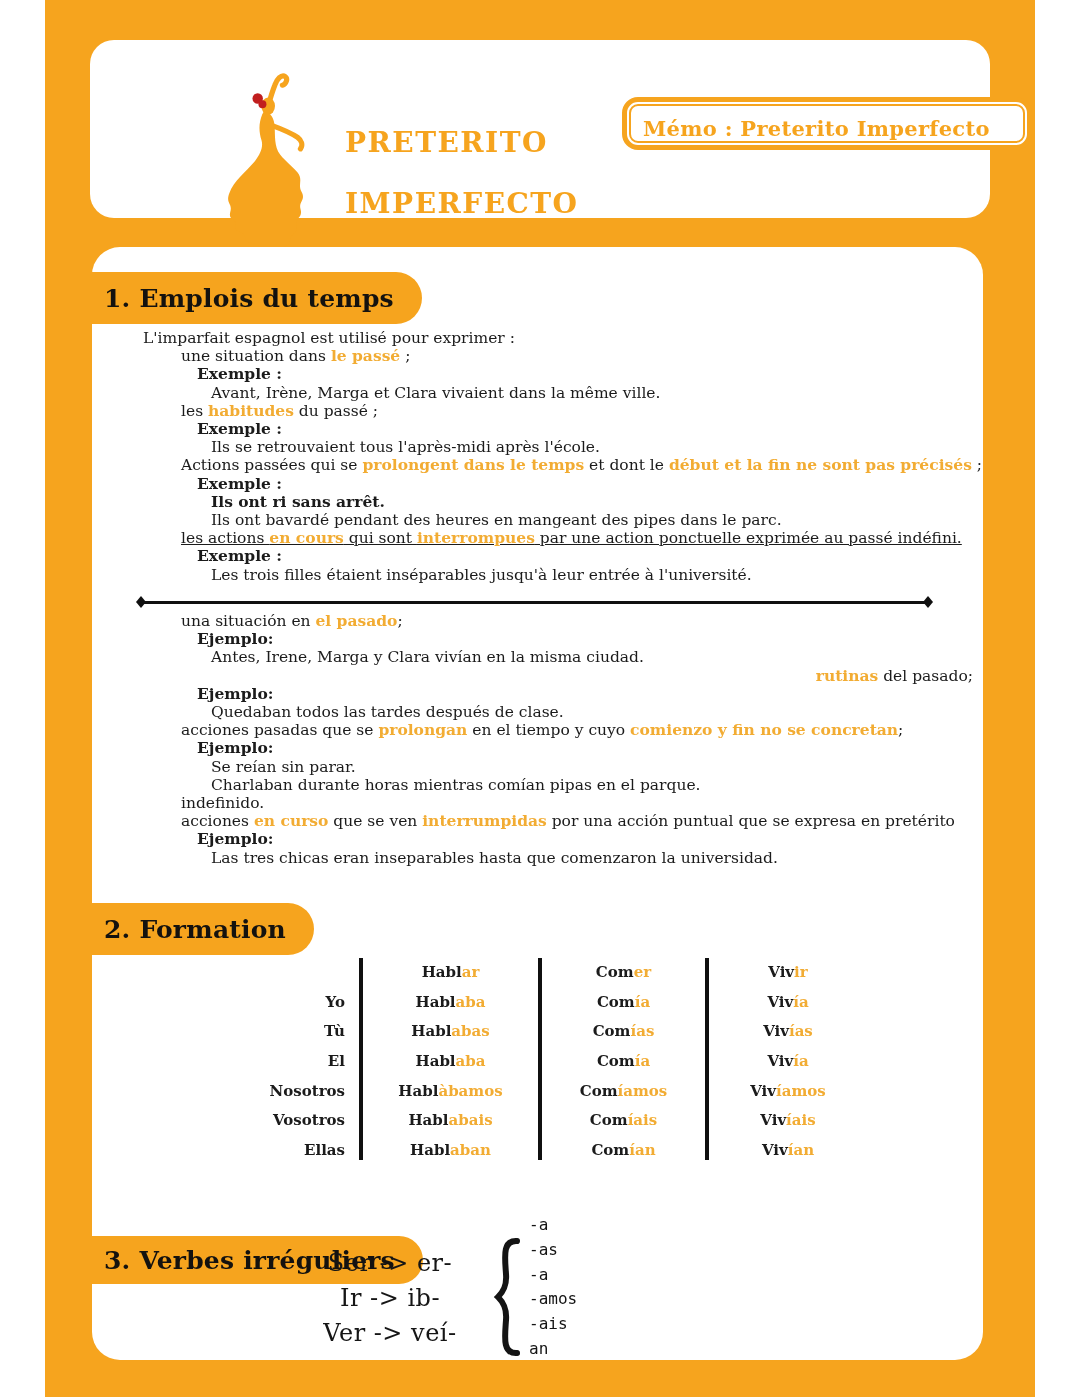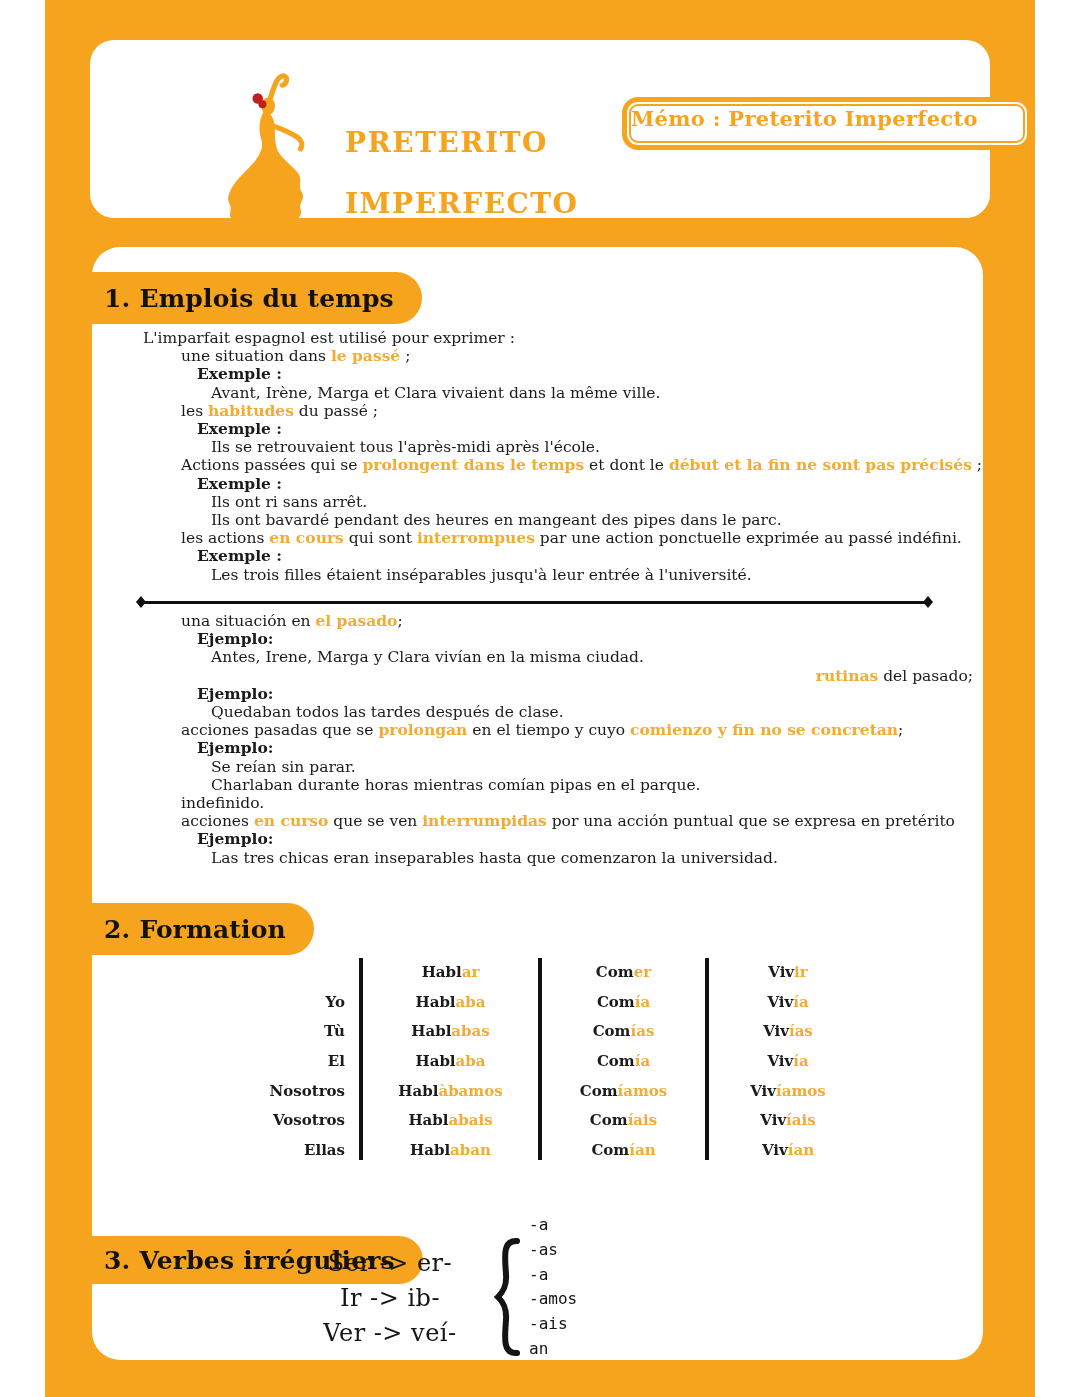--- a/index.html
+++ b/index.html
@@ -14,21 +14,21 @@
   .frame{position:absolute;left:45px;top:0;width:990px;height:1397px;background:var(--orange);}
   .header-card{position:absolute;left:90px;top:40px;width:900px;height:178px;background:#ffffff;border-radius:24px;}
   .dancer{position:absolute;left:124px;top:30px;width:114px;height:190px;}
   .title{position:absolute;left:255px;top:72px;font-size:28px;font-weight:bold;color:var(--orange);
          letter-spacing:1.5px;line-height:61px;white-space:nowrap;}
   .membox{position:absolute;left:532px;width:410px;height:53px;border:5px solid var(--orange);
           border-radius:16px;box-sizing:border-box;padding:2px;background:#fff;}
   #memo{top:57px;}
   #date{top:140px;}
   .membox-inner{border:2.5px solid var(--orange);border-radius:9px;height:100%;box-sizing:border-box;
-          display:flex;align-items:flex-start;padding-left:0;}
+          display:flex;align-items:flex-end;padding-left:12px;}
   .membox-inner span{color:var(--orange);font-weight:bold;font-size:21px;letter-spacing:0.3px;}
   .main-card{position:absolute;left:92px;top:247px;width:891px;height:1113px;background:#ffffff;border-radius:28px;}
   .pill{position:absolute;left:92px;height:52px;background:var(--orange);border-radius:0 27px 27px 0;
         display:inline-flex;align-items:center;padding:0 28px 0 12px;
         font-weight:bold;font-size:25px;color:#14120F;letter-spacing:0.2px;white-space:nowrap;}
   #pill1{top:272px;}
   #pill2{top:903px;}
   #pill3{top:1236px;height:48px;}
   .textblock{position:absolute;left:143px;width:830px;font-size:15.5px;line-height:18.2px;color:var(--ink);}
   #fr{top:329px;}
@@ -113,23 +113,23 @@
   <div class="textblock" id="fr">
       <div class="tline" style="padding-left: 0px;"><span>L'imparfait espagnol est utilisé pour exprimer :</span></div>
       <div class="tline" style="padding-left: 38px;"><span>une situation dans </span><span class="kw">le passé</span><span> ;</span></div>
       <div class="tline" style="padding-left: 54px;"><span class="bd">Exemple :</span></div>
       <div class="tline" style="padding-left: 68px;"><span>Avant, Irène, Marga et Clara vivaient dans la même ville.</span></div>
       <div class="tline" style="padding-left: 38px;"><span>les </span><span class="kw">habitudes</span><span> du passé ;</span></div>
       <div class="tline" style="padding-left: 54px;"><span class="bd">Exemple :</span></div>
       <div class="tline" style="padding-left: 68px;"><span>Ils se retrouvaient tous l'après-midi après l'école.</span></div>
       <div class="tline" style="padding-left: 38px;"><span>Actions passées qui se </span><span class="kw">prolongent dans le temps</span><span> et dont le </span><span class="kw">début et la fin ne sont pas précisés</span><span> ;</span></div>
       <div class="tline" style="padding-left: 54px;"><span class="bd">Exemple :</span></div>
-      <div class="tline" style="padding-left: 68px;"><span>Ils ont ri sans arrêt.</span></div>
+      <div class="tline" style="padding-left: 68px; font-weight: bold;"><span>Ils ont ri sans arrêt.</span></div>
       <div class="tline" style="padding-left: 68px;"><span>Ils ont bavardé pendant des heures en mangeant des pipes dans le parc.</span></div>
-      <div class="tline" style="padding-left: 38px;"><span>les actions </span><span class="kw">en cours</span><span> qui sont </span><span class="kw">interrompues</span><span> par une action ponctuelle exprimée au passé indéfini.</span></div>
+      <div class="tline" style="padding-left: 38px; text-decoration: underline;"><span>les actions </span><span class="kw">en cours</span><span> qui sont </span><span class="kw">interrompues</span><span> par une action ponctuelle exprimée au passé indéfini.</span></div>
       <div class="tline" style="padding-left: 54px;"><span class="bd">Exemple :</span></div>
       <div class="tline" style="padding-left: 68px;"><span>Les trois filles étaient inséparables jusqu'à leur entrée à l'université.</span></div>
     </div>
 
   <div class="divider">
     <span class="dia l"></span>
     <span class="line"></span>
     <span class="dia r"></span>
   </div>
 

